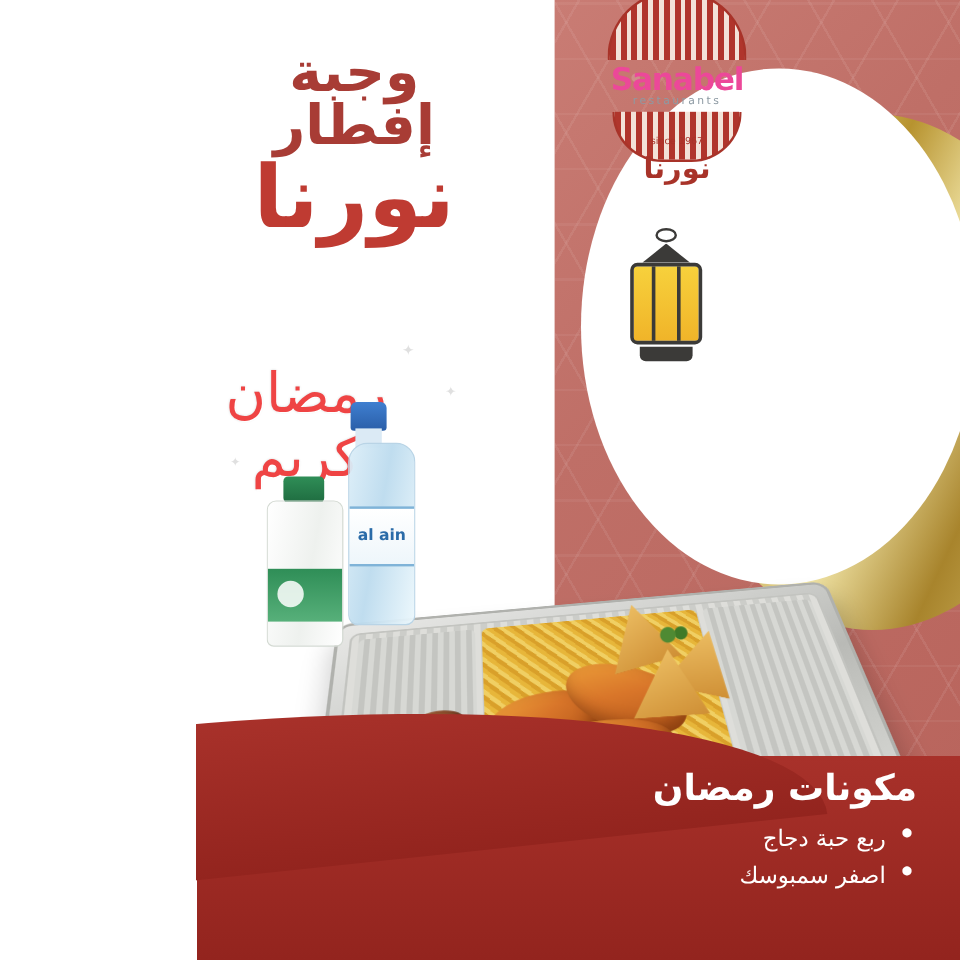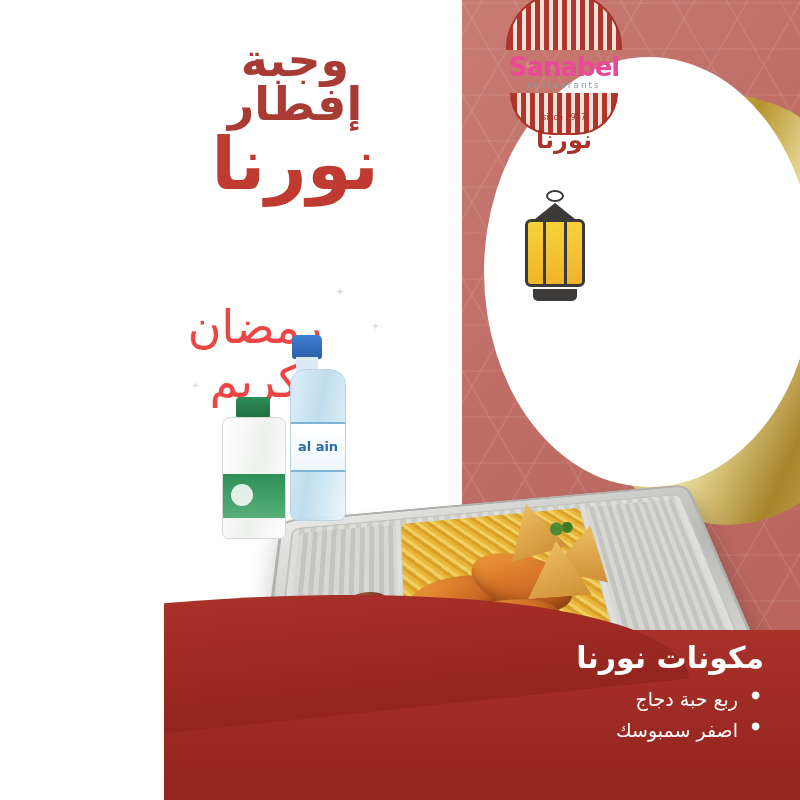--- a/index.html
+++ b/index.html
@@ -545,20 +545,20 @@
       <div class="bl-cap"></div>
       <div class="bl-body">
         <div class="bl-band"></div>
       </div>
     </div>
 
   </div>
 
   <div class="banner">
     <div class="banner-swoosh"></div>
-    <div class="banner-title">مكونات نورنا</div>
+    <div class="banner-title">مكونات رمضان</div>
     <ul class="ingredients">
       <li>ربع حبة دجاج</li>
       <li>اصفر سمبوسك</li>
     </ul>
   </div>
 
 </div>
 
 </body></html>

